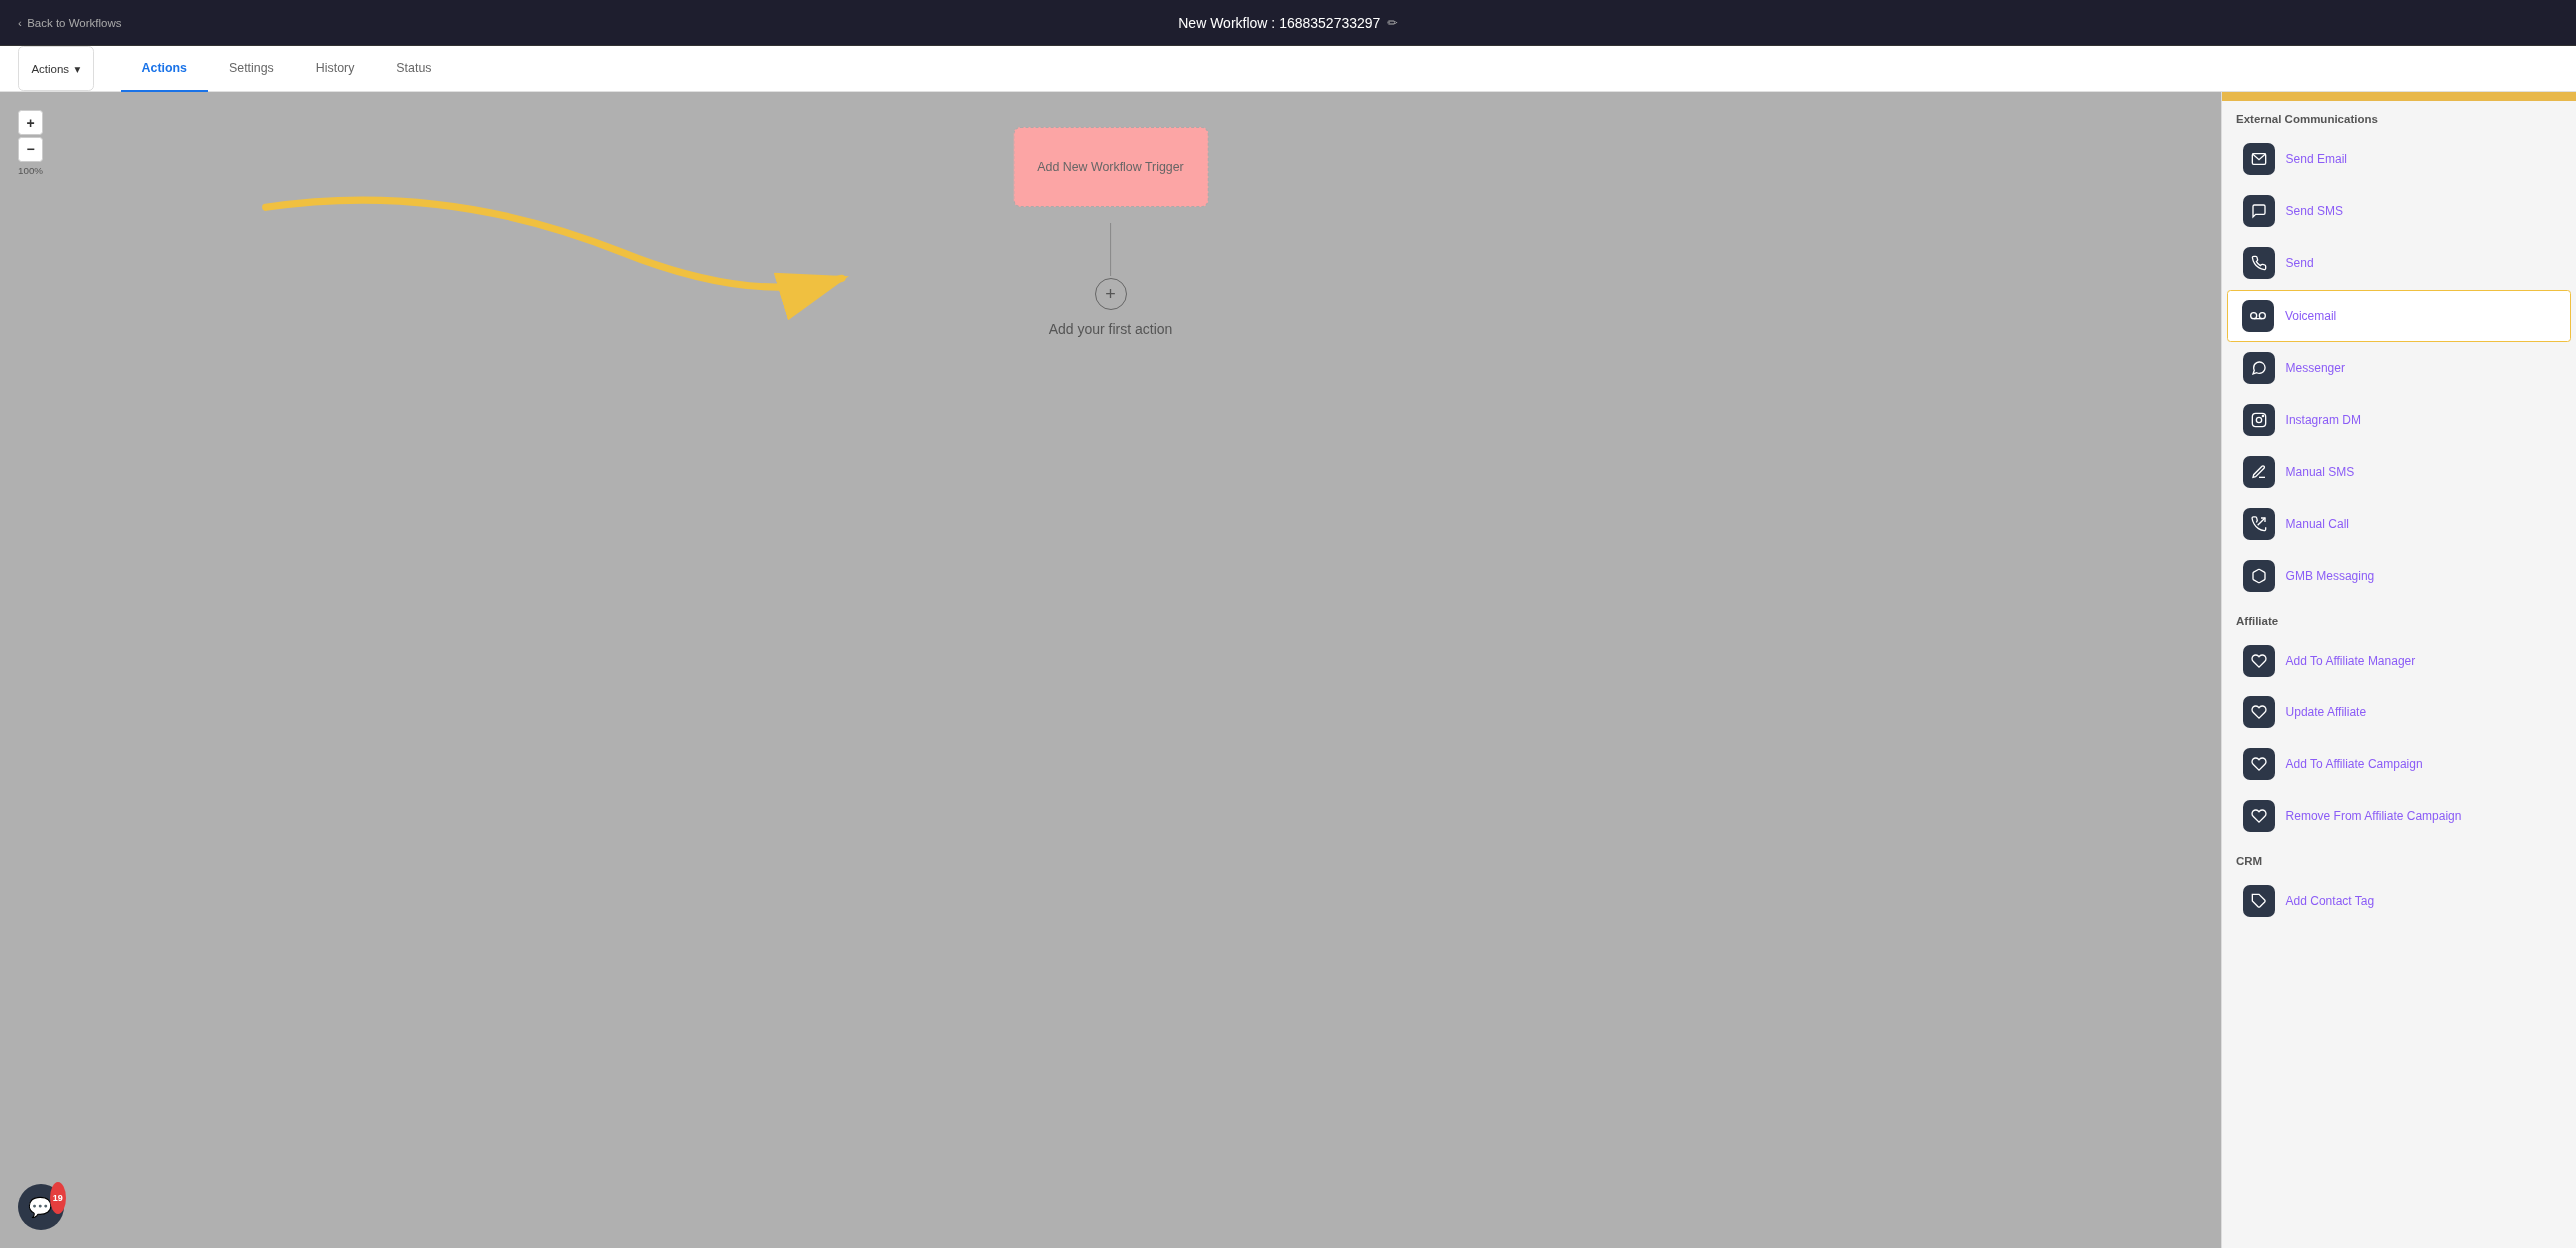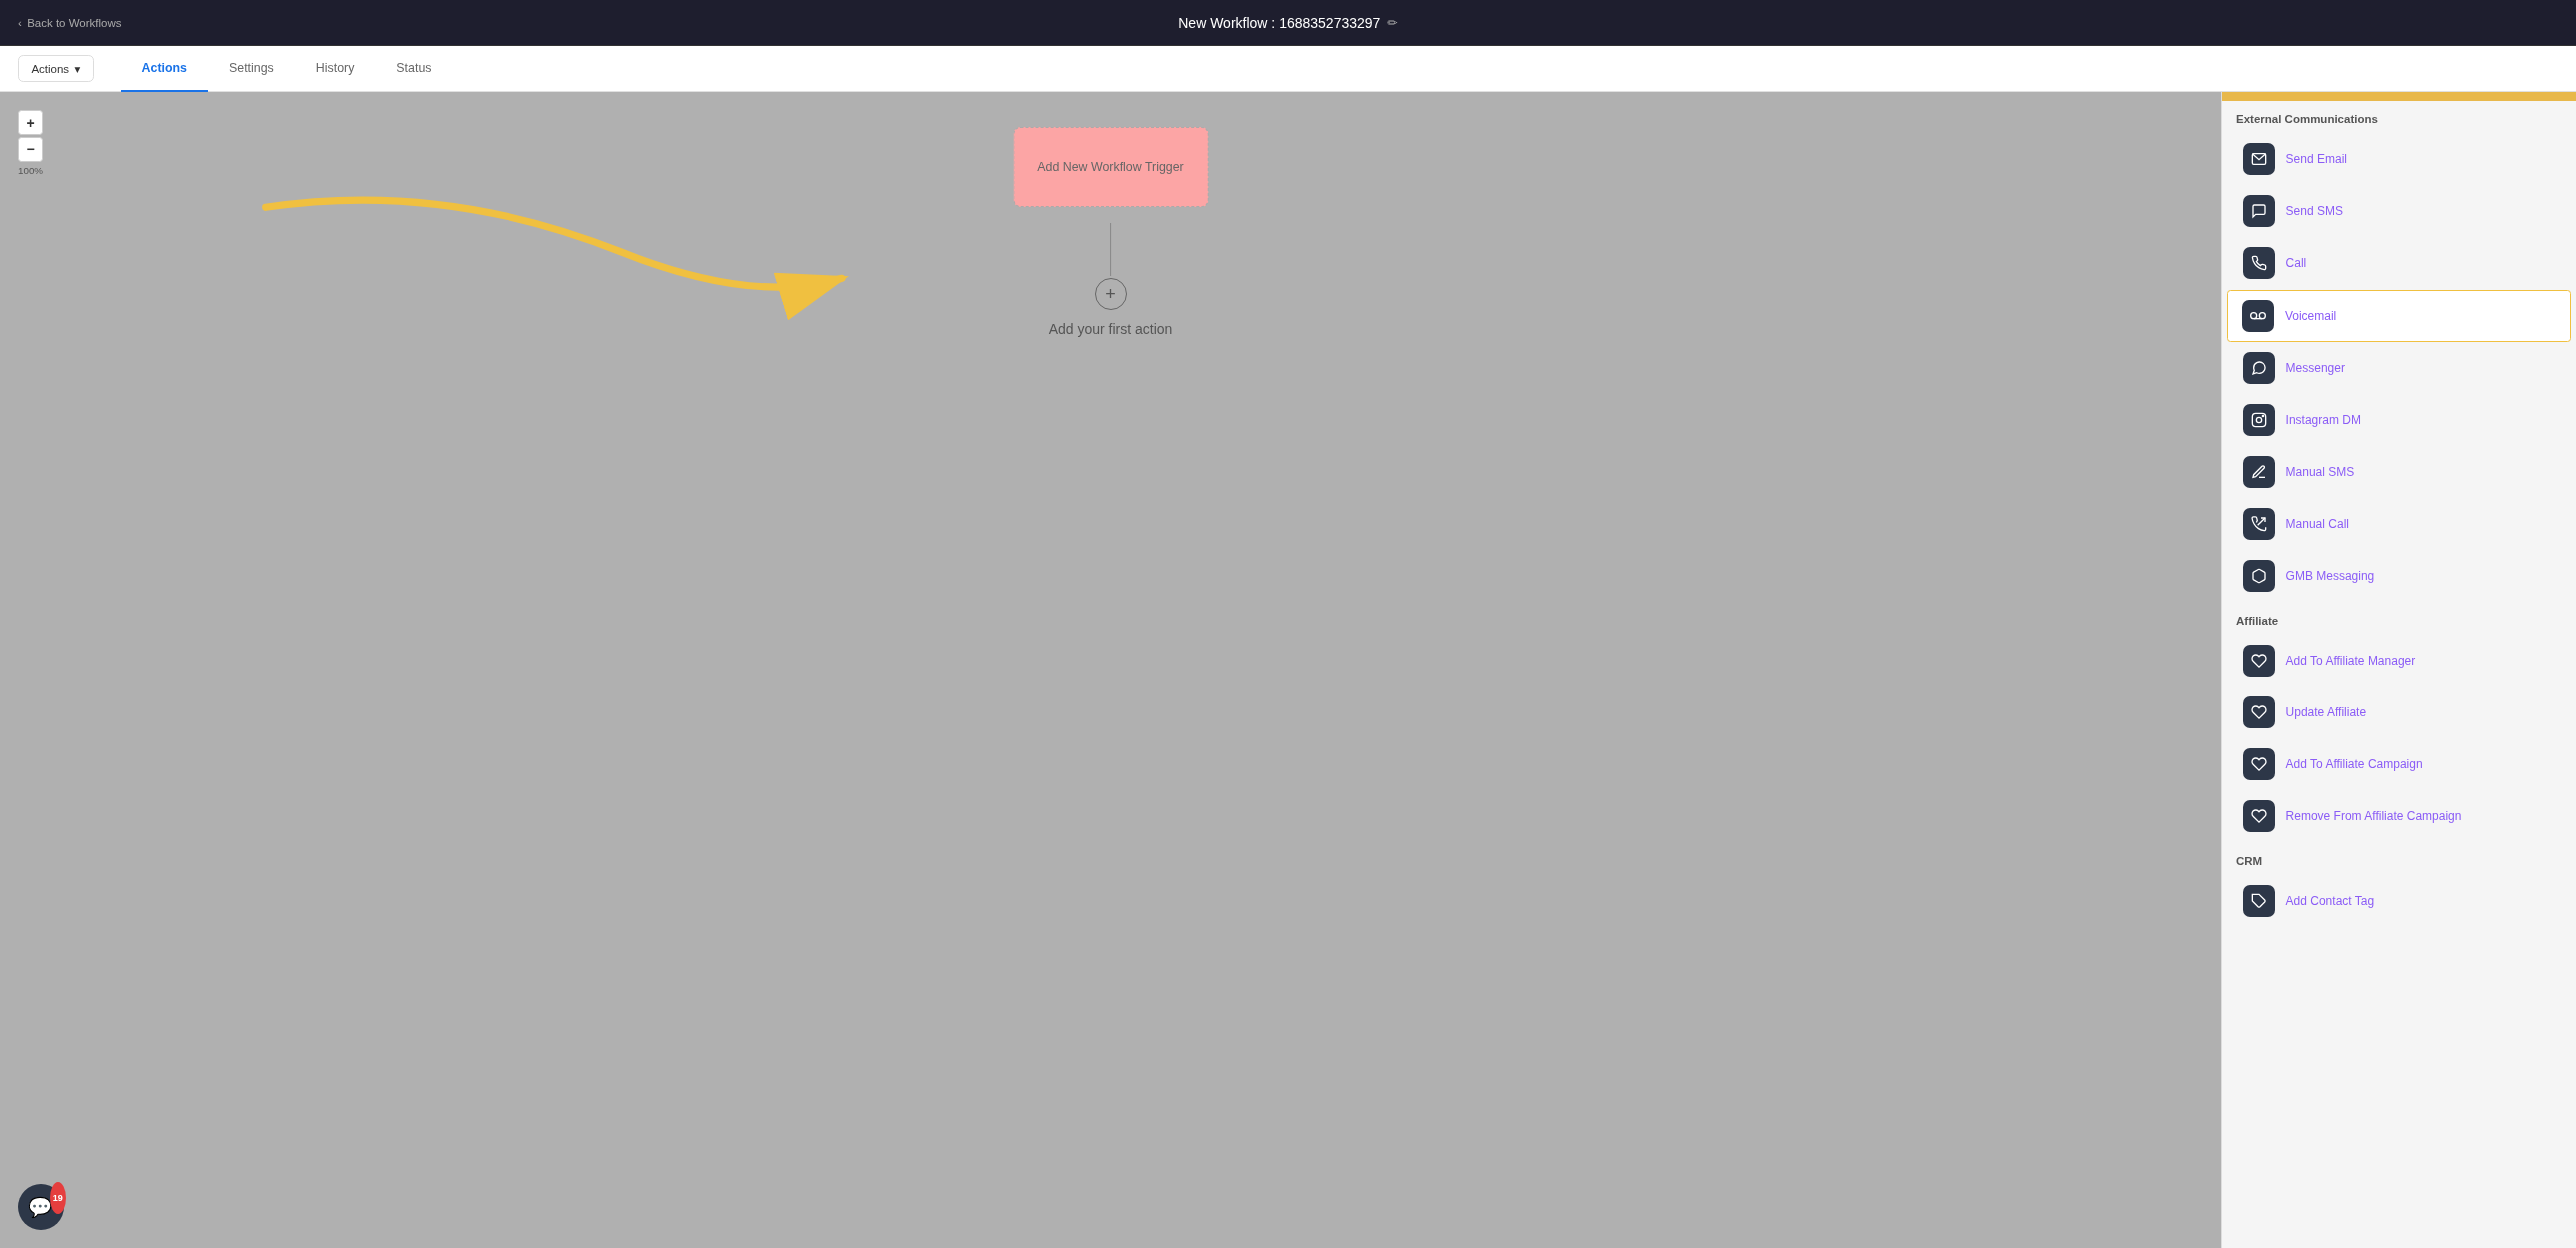--- a/index.html
+++ b/index.html
@@ -34,22 +34,21 @@
       align-items: center;
       gap: 7px;
     }
     .edit-icon { color: #aaa; cursor: pointer; font-size: 12.4px; }
 
     
     .tab-bar {
       background: #fff;
       height: 46px;
       display: flex;
-      align-items: center;
-      padding: 8px 18px;
+      padding: 0 18px;
       border-bottom: 0.9px solid #e0e0e0;
       gap: 0;
     }
     .actions-dropdown {
       background: #fff;
       border: 0.9px solid #ddd;
       border-radius: 5.3px;
       padding: 5.3px 12.4px;
       font-size: 11.5px;
       color: #333;
@@ -364,21 +363,21 @@
           </svg>
         </div>
         <span class="sidebar-item-label">Send SMS</span>
       </div>
       <div class="sidebar-item">
         <div class="sidebar-item-icon">
           <svg viewBox="0 0 24 24" fill="none" stroke="white" stroke-width="2" width="16" height="16">
             <path d="M22 16.92v3a2 2 0 0 1-2.18 2A19.79 19.79 0 0 1 11.61 19a19.45 19.45 0 0 1-6.19-6.19A19.79 19.79 0 0 1 2.12 4.18 2 2 0 0 1 4.11 2h3a2 2 0 0 1 2 1.72c.127.96.361 1.903.7 2.81a2 2 0 0 1-.45 2.11L8.09 9.91a16 16 0 0 0 6 6l1.27-1.27a2 2 0 0 1 2.11-.45c.907.339 1.85.573 2.81.7A2 2 0 0 1 22 16.92z"></path>
           </svg>
         </div>
-        <span class="sidebar-item-label">Call</span>
+        <span class="sidebar-item-label">Send</span>
       </div>
       <div class="sidebar-item highlighted">
         <div class="sidebar-item-icon">
           <svg viewBox="0 0 24 24" fill="none" stroke="white" stroke-width="2" width="16" height="16">
             <circle cx="5.5" cy="11.5" r="4.5"></circle>
             <circle cx="18.5" cy="11.5" r="4.5"></circle>
             <line x1="5.5" y1="16" x2="18.5" y2="16"></line>
           </svg>
         </div>
         <span class="sidebar-item-label">Voicemail</span>

